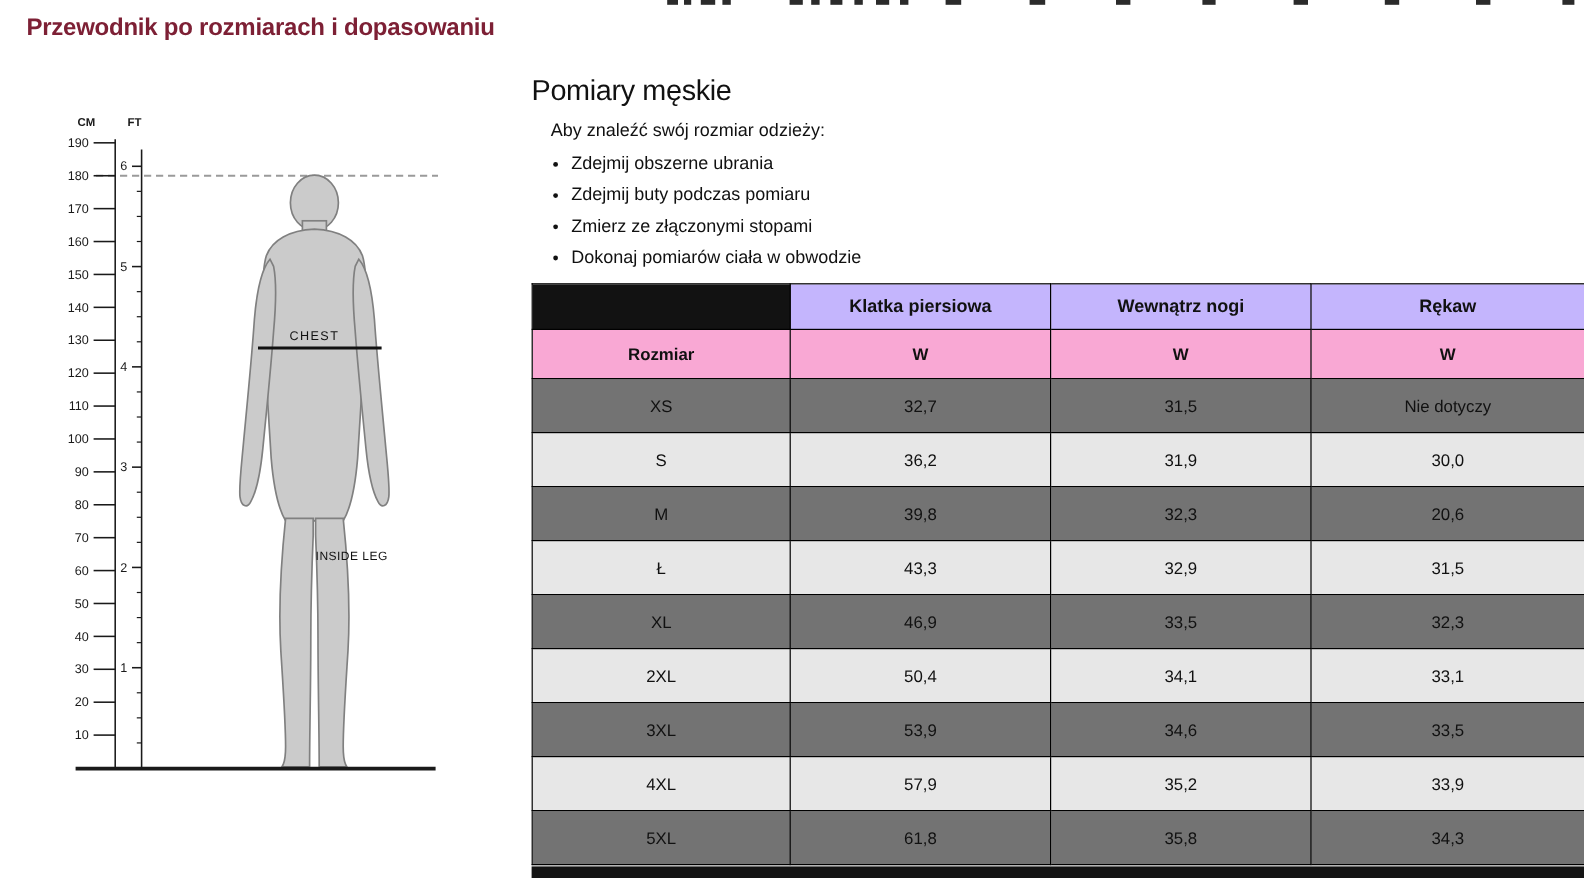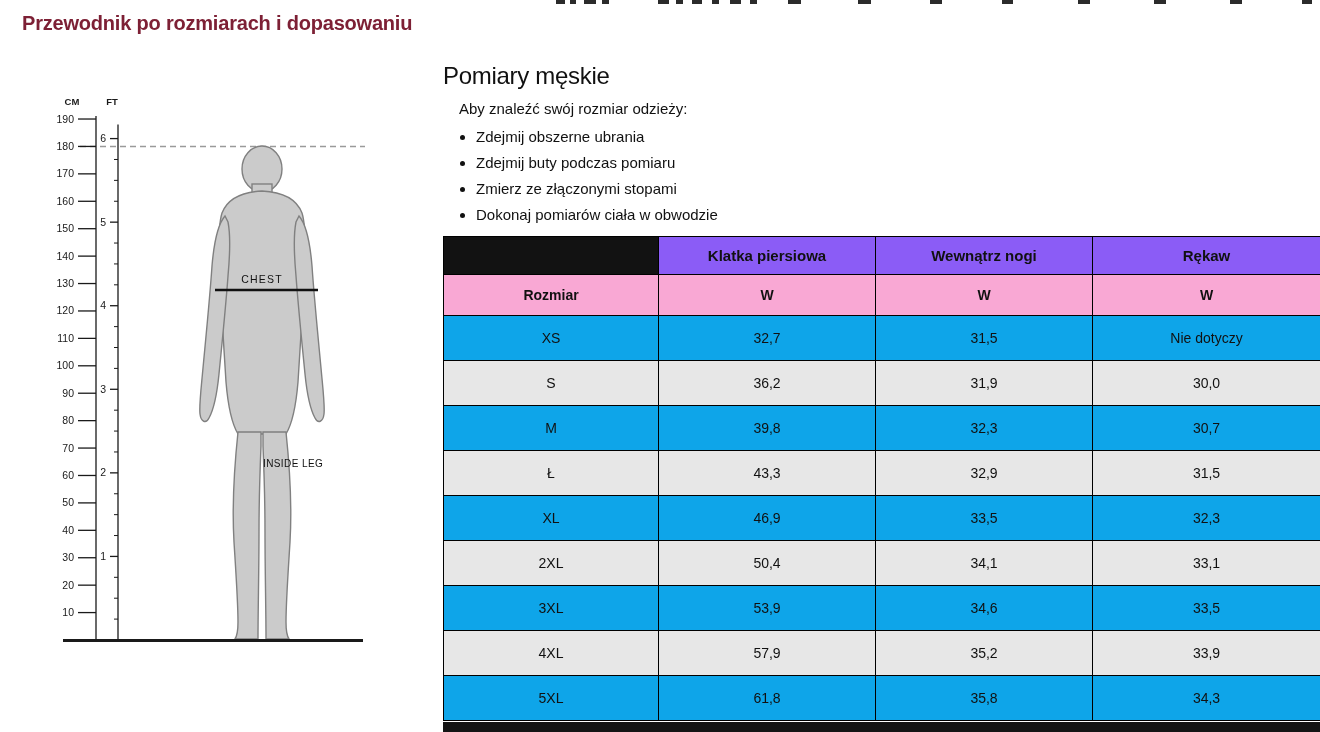--- a/index.html
+++ b/index.html
@@ -19,25 +19,25 @@
   .bullets li{font-size:15px;margin-bottom:9px;}
   .size-table{
     position:absolute;left:443px;top:236px;width:877px;
     border-collapse:collapse;table-layout:fixed;
   }
   .size-table th,.size-table td{
     border:1px solid #000;text-align:center;vertical-align:middle;
     padding:0;font-family:"Liberation Sans", sans-serif;color:#111;
   }
   .size-table tr.group-row{height:38px;}
-  .size-table tr.group-row th{font-size:15px;font-weight:bold;background:#8b5cf6;}
+  .size-table tr.group-row th{font-size:15px;font-weight:bold;background:#c4b5fd;}
   .size-table tr.group-row th.corner{background:#121212;}
   .size-table tr.sub-row{height:41px;}
   .size-table tr.sub-row th{font-size:14px;font-weight:bold;background:#f9a8d4;}
-  .size-table tr.data-row{height:45px;background:#0ea5e9;}
+  .size-table tr.data-row{height:45px;background:#737373;}
   .size-table tr.data-row.alt{background:#e7e7e7;}
   .size-table tr.data-row td{font-size:14px;}
   .footer-bar{position:absolute;left:443px;top:722px;width:877px;height:10px;background:#141414;}
   .crop-mark{position:absolute;top:0;height:4px;background:#2b2b2b;}
 </style>
 </head>
 <body>
 
 <div class="page-title">Przewodnik po rozmiarach i dopasowaniu</div>
 
@@ -176,21 +176,21 @@
       <tr class="data-row alt">
         <td>S</td>
         <td>36,2</td>
         <td>31,9</td>
         <td>30,0</td>
       </tr>
       <tr class="data-row">
         <td>M</td>
         <td>39,8</td>
         <td>32,3</td>
-        <td>30,7</td>
+        <td>20,6</td>
       </tr>
       <tr class="data-row alt">
         <td>Ł</td>
         <td>43,3</td>
         <td>32,9</td>
         <td>31,5</td>
       </tr>
       <tr class="data-row">
         <td>XL</td>
         <td>46,9</td>

